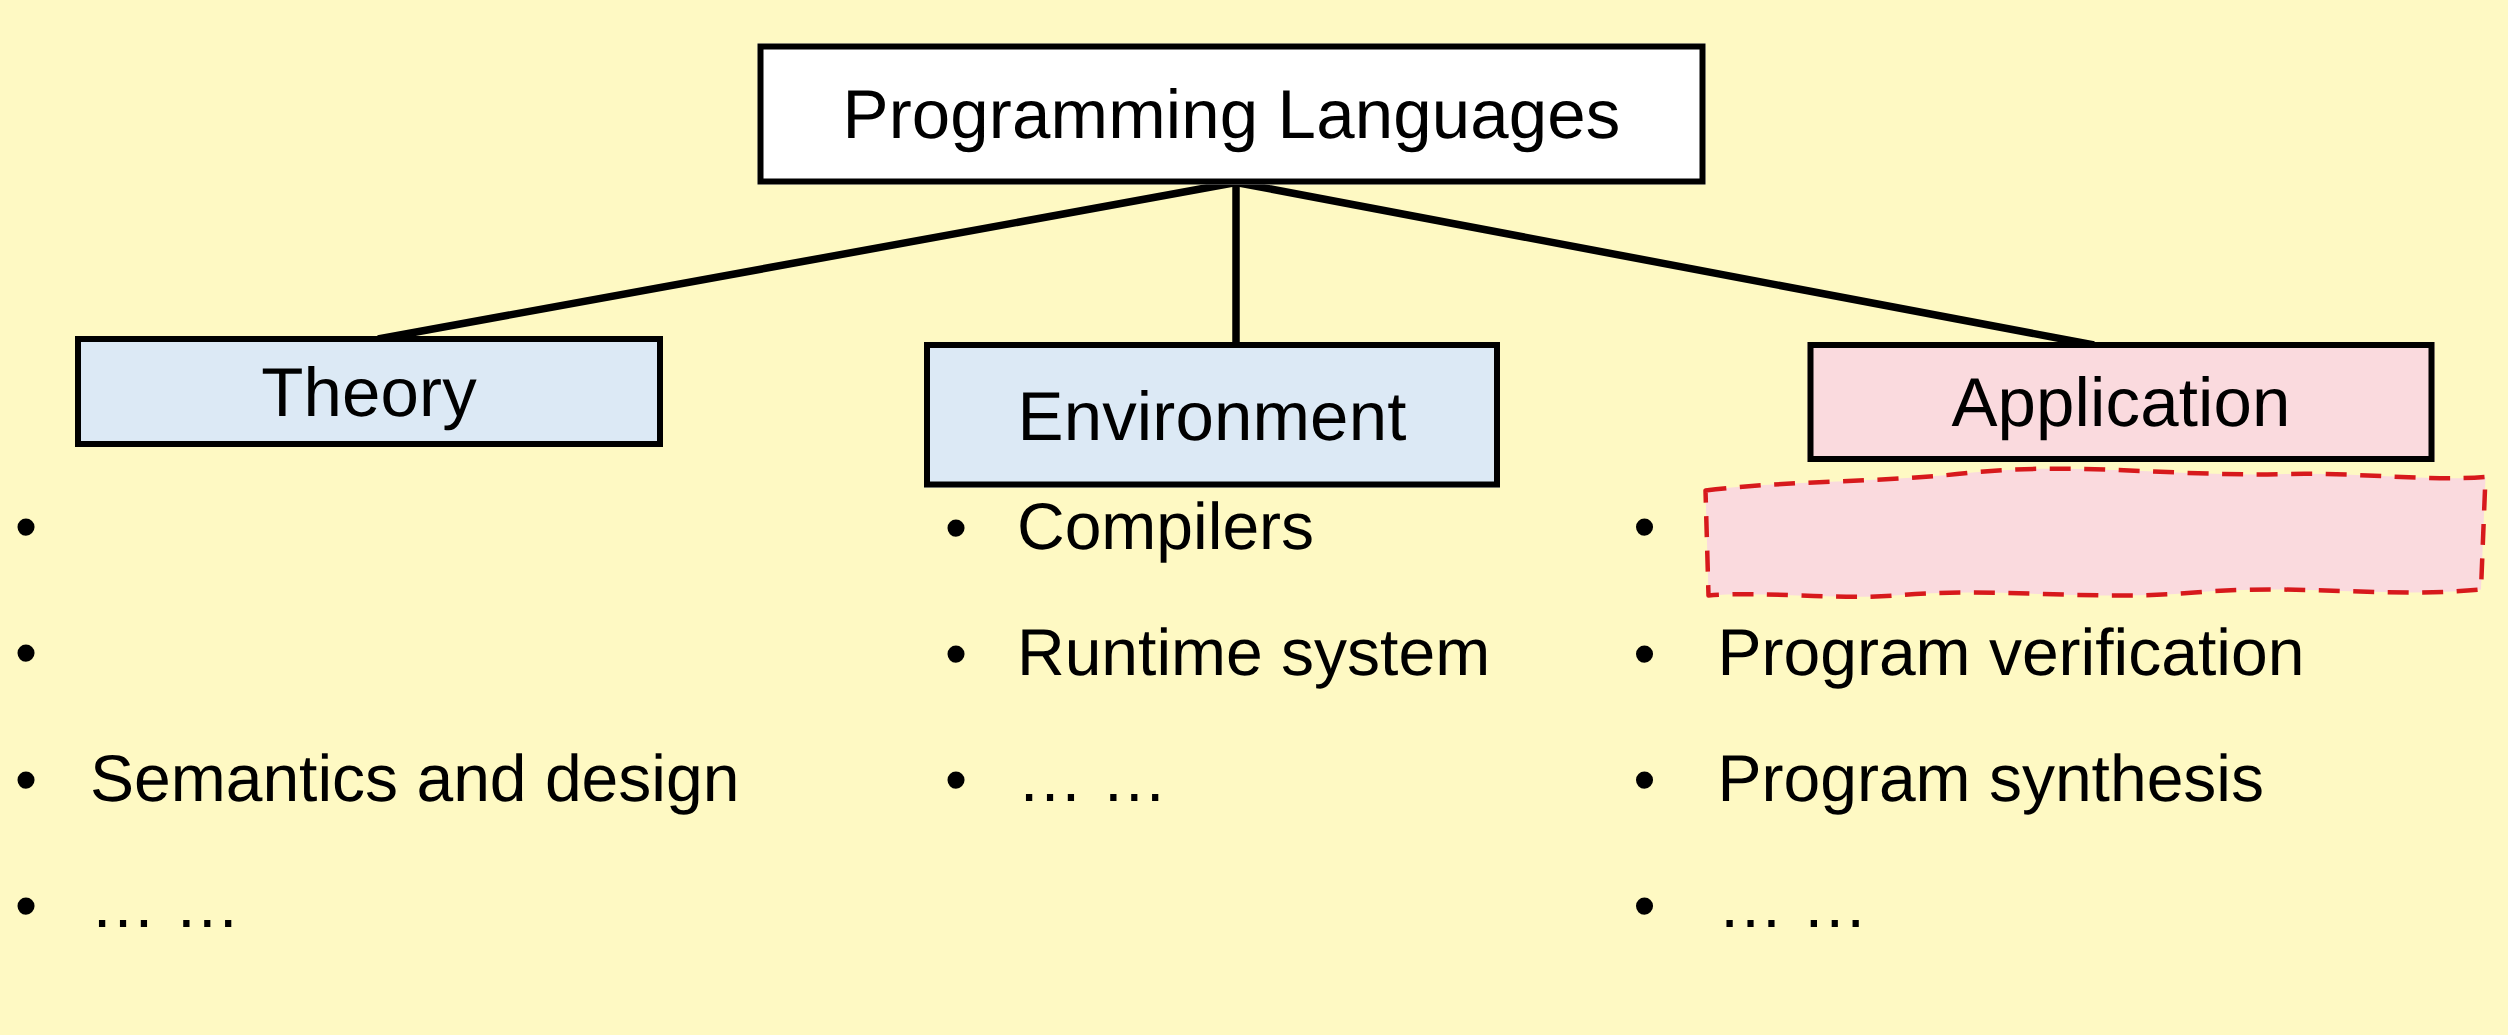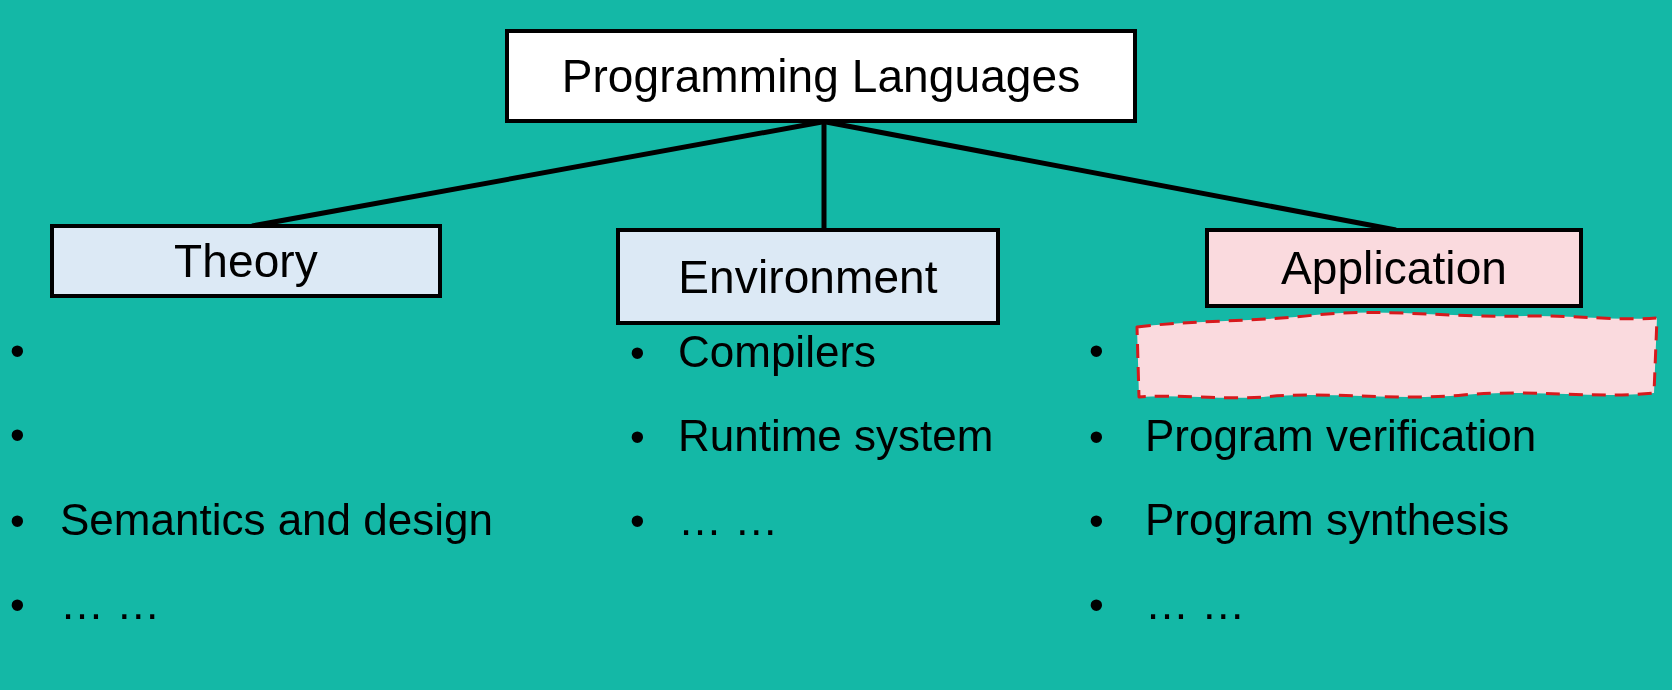--- a/index.html
+++ b/index.html
@@ -8,21 +8,21 @@
     background: #ffffff;
   }
   body {
     font-family: "Liberation Sans", sans-serif;
     color: #000000;
   }
   #canvas {
     position: relative;
     width: 1672px;
     height: 690px;
-    background: #14b8a6;
+    background: #fef9c3;
     overflow: hidden;
   }
   #connectors {
     position: absolute;
     left: 0;
     top: 0;
     width: 1672px;
     height: 690px;
     pointer-events: none;
   }
@@ -63,21 +63,21 @@
     left: 616px;
     top: 228px;
     width: 384px;
     height: 97px;
     background: #dce9f5;
     z-index: 3;
   }
   #application-node {
     left: 1205px;
     top: 228px;
-    width: 378px;
+    width: 418px;
     height: 80px;
     background: #fadade;
     z-index: 3;
   }
 
   .bullet-column {
     position: absolute;
     top: 330px;
   }
   #column-theory   { left: 0px;    width: 560px; }

